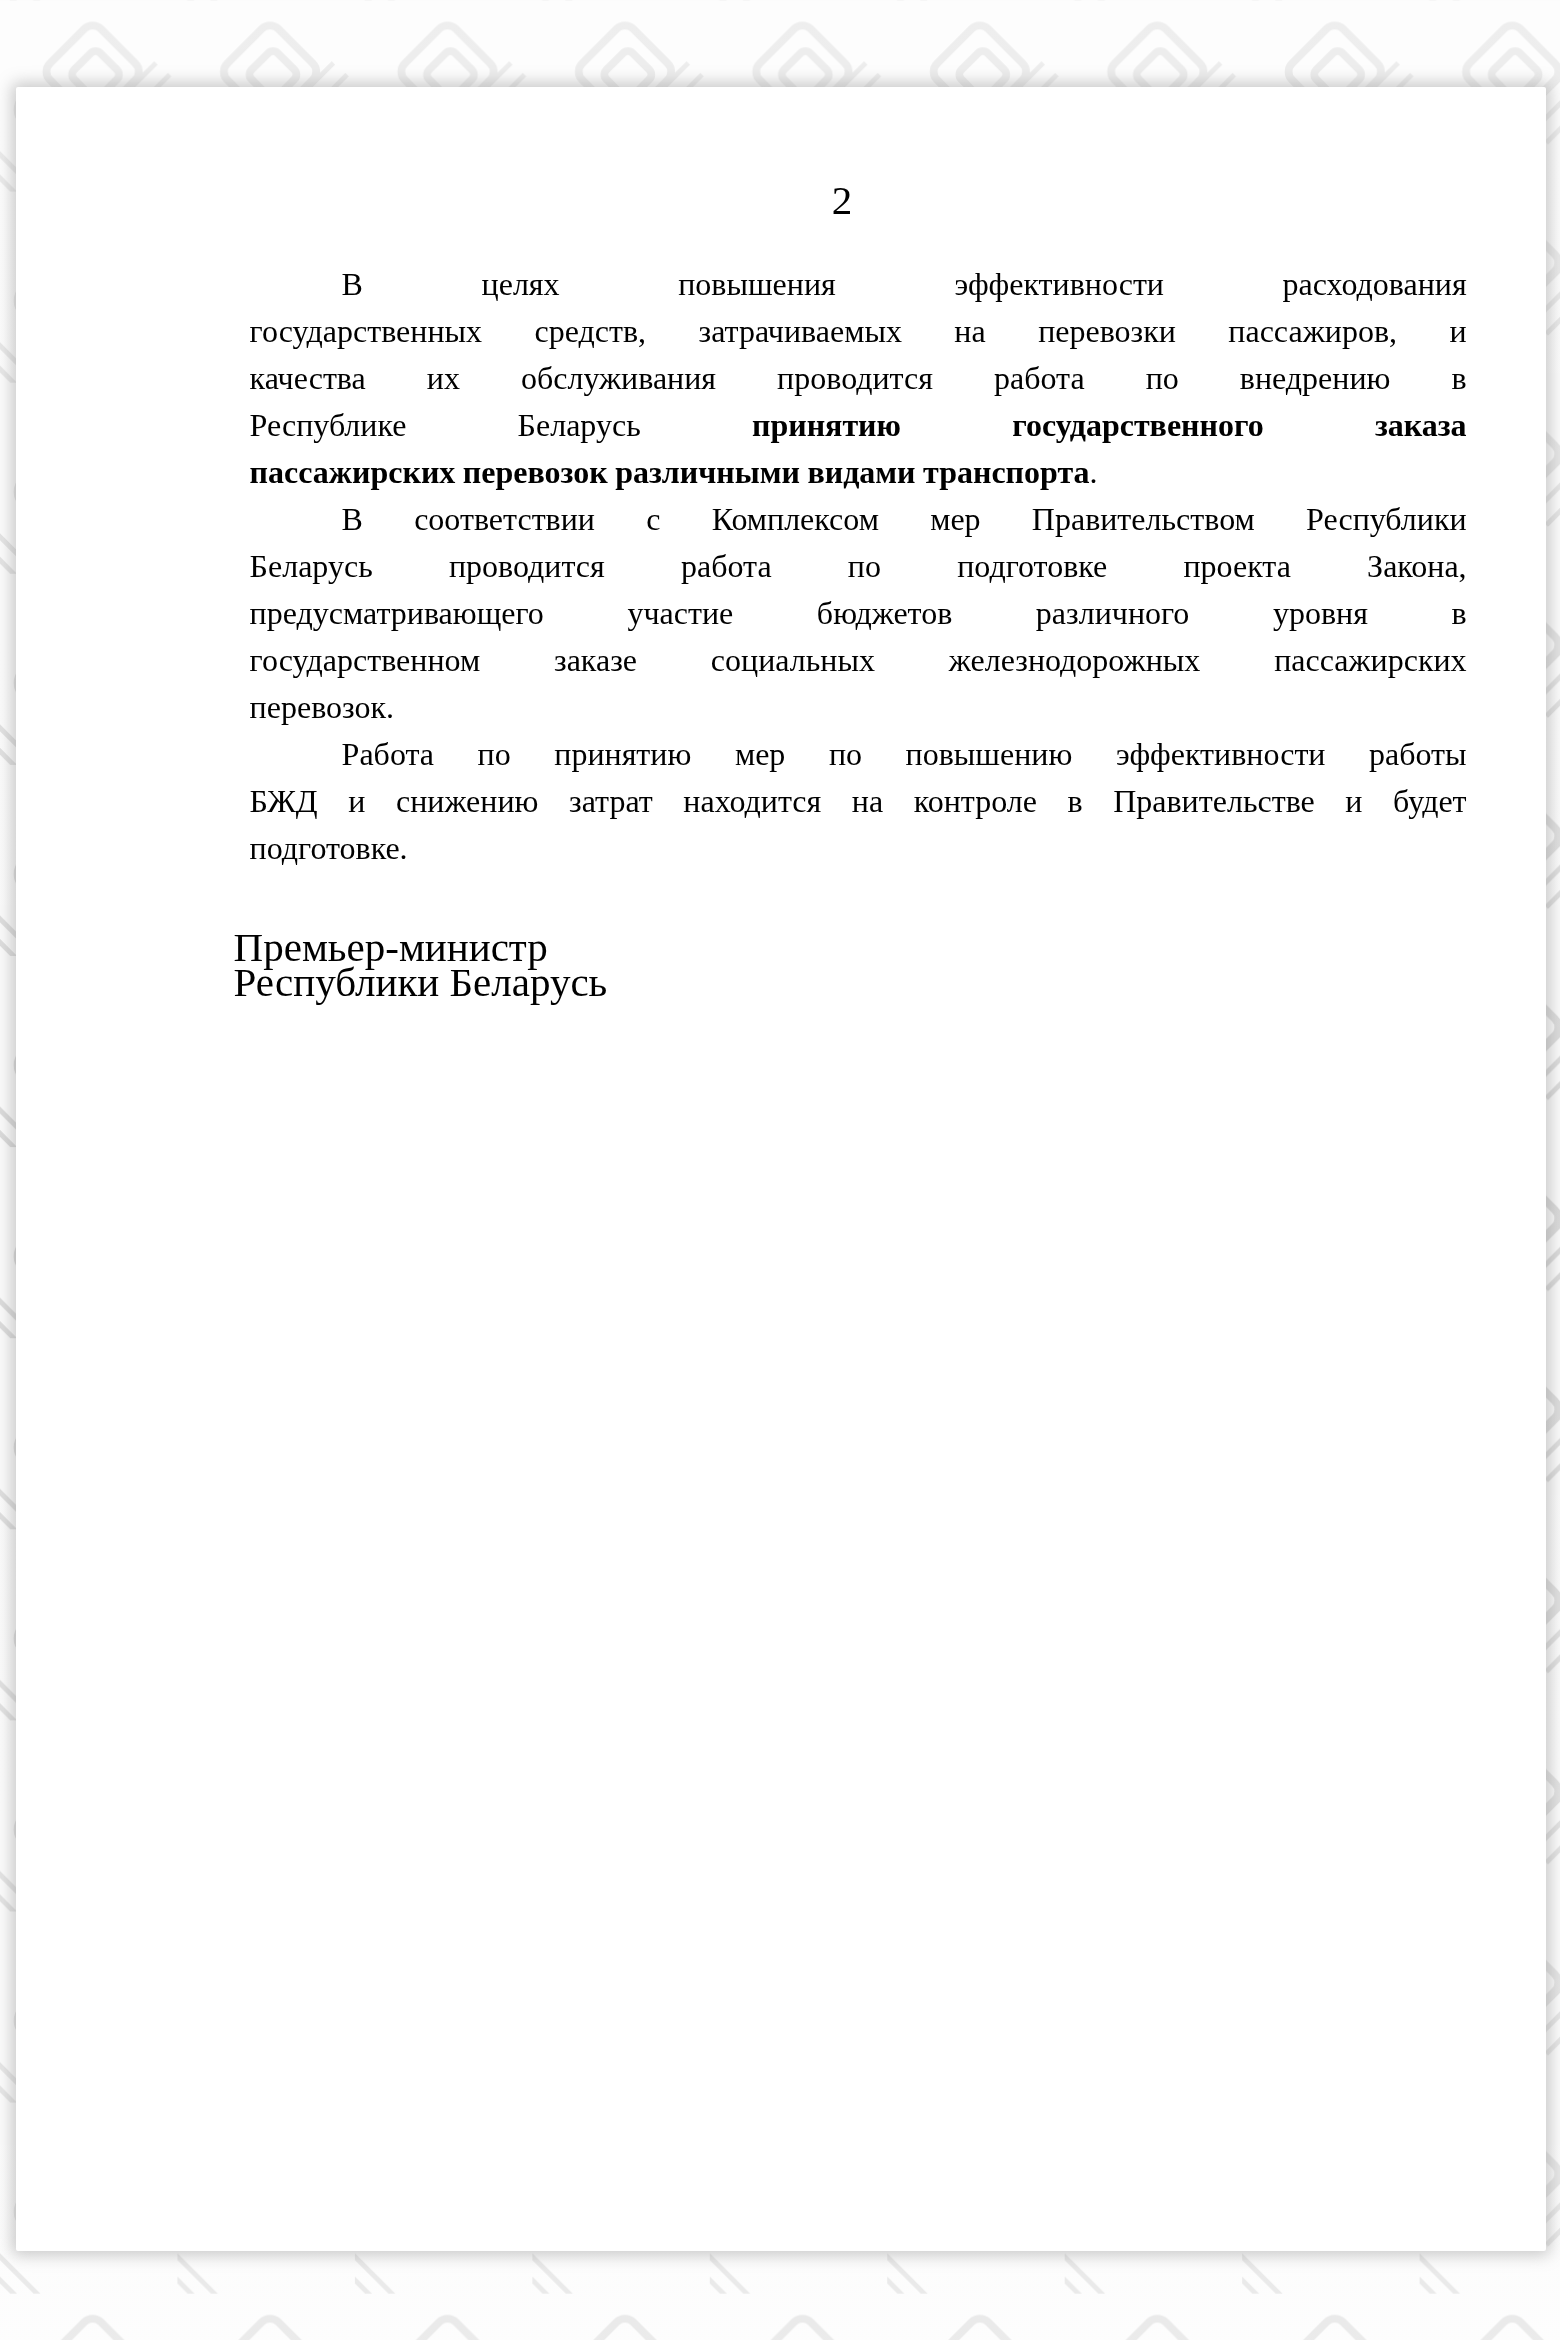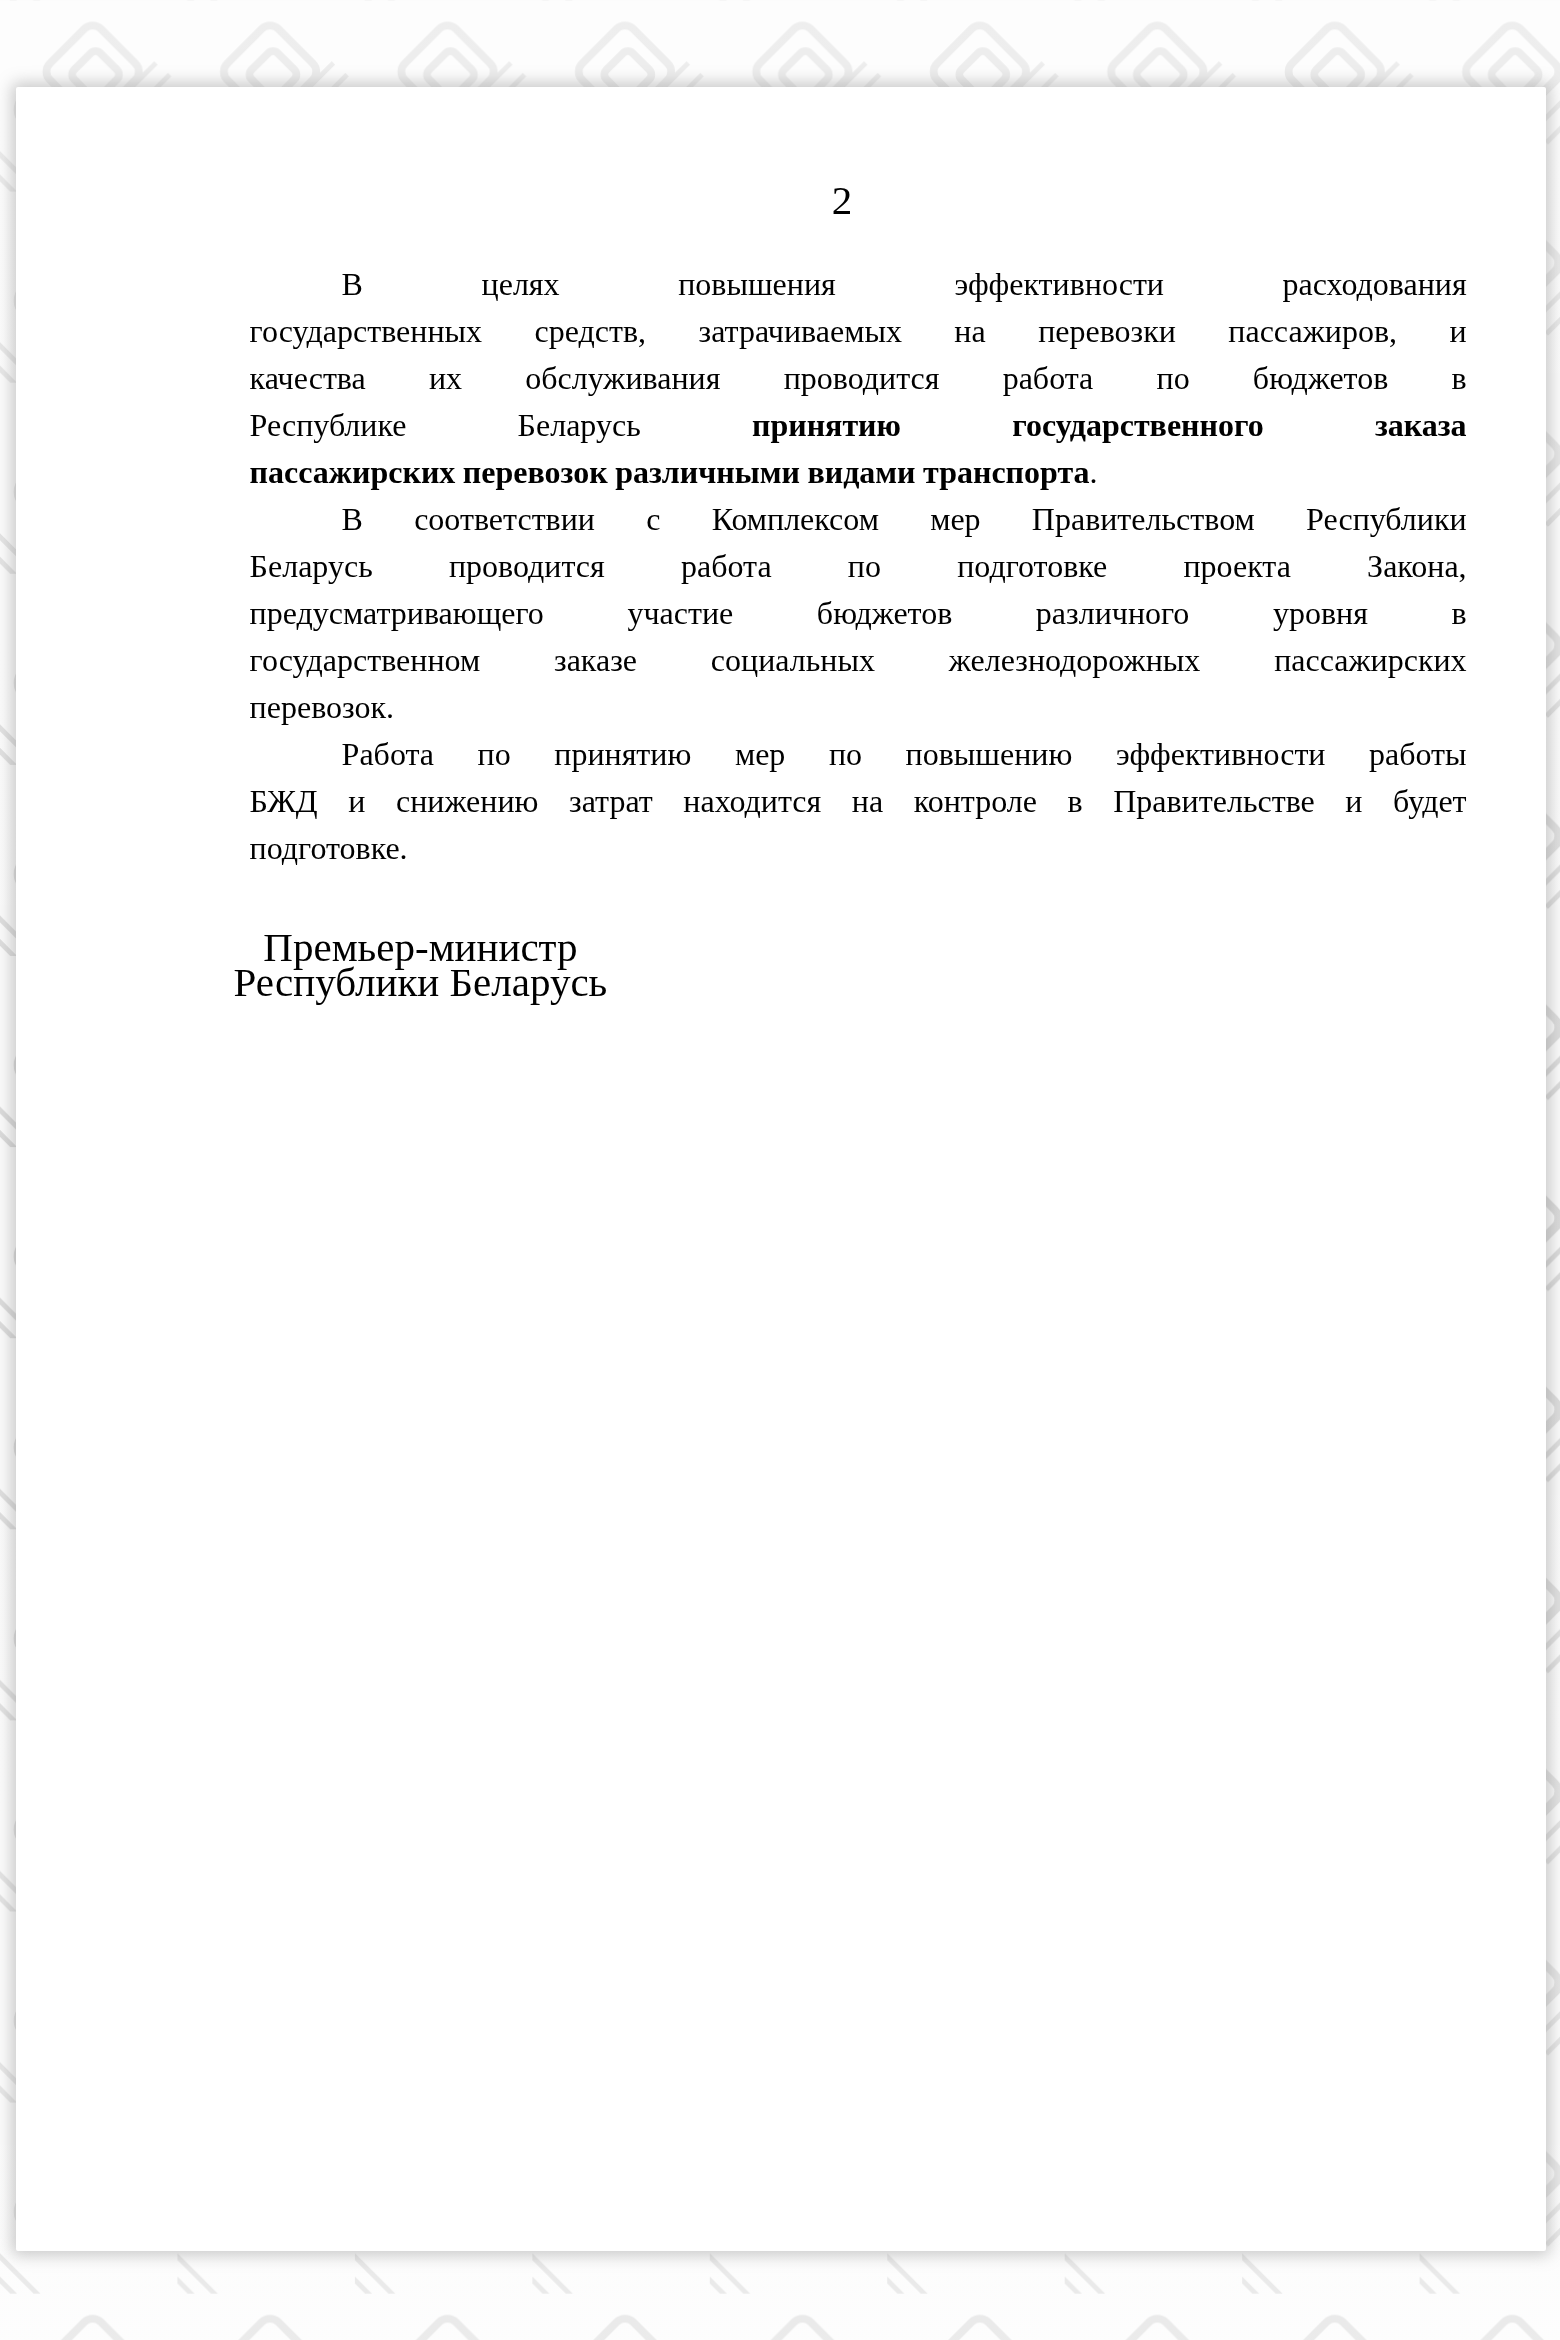--- a/index.html
+++ b/index.html
@@ -26,21 +26,21 @@
   .line{
     height:47px;
     text-align:justify;text-align-last:justify;
     word-spacing:-0.5px;
   }
   .line.last{text-align:right;text-align-last:left;}
   .line.ind{text-indent:92px;}
   .b{font-weight:bold;}
   .signature{
     position:absolute;top:843px;left:0;
-    font-size:41px;line-height:35px;text-align:center;
+    font-size:41px;line-height:35px;text-align:left;
   }
   .sigline{height:35px;}
 </style>
 </head>
 <body style="background: rgb(251, 251, 251);">
 
 <svg class="bgpat" xmlns="http://www.w3.org/2000/svg" width="1560" height="2341" viewBox="0 0 1600 2400">
   <defs>
     <pattern id="orn" width="182" height="196" patternUnits="userSpaceOnUse">
       <g fill="none" stroke="#dadada" stroke-width="8">
@@ -65,21 +65,21 @@
 <div class="page" style="background: rgb(255, 255, 255);">
   <div class="content" style="color: rgb(0, 0, 0);">
 
     <div class="pagenum">2</div>
 
     <div class="bodytext">
 
     <div>
           <div class="line ind"><span>В целях повышения эффективности расходования</span></div>
           <div class="line"><span>государственных средств, затрачиваемых на перевозки пассажиров, и</span></div>
-          <div class="line"><span>качества их обслуживания проводится работа по бюджетов в</span></div>
+          <div class="line"><span>качества их обслуживания проводится работа по внедрению в</span></div>
           <div class="line"><span>Республике Беларусь </span><span class="b">принятию государственного заказа</span></div>
           <div class="line last"><span class="b">пассажирских перевозок различными видами транспорта</span><span>.</span></div>
         </div>
         <div>
           <div class="line ind"><span>В соответствии с Комплексом мер Правительством Республики</span></div>
           <div class="line"><span>Беларусь проводится работа по подготовке проекта Закона,</span></div>
           <div class="line"><span>предусматривающего участие бюджетов различного уровня в</span></div>
           <div class="line"><span>государственном заказе социальных железнодорожных пассажирских</span></div>
           <div class="line last"><span>перевозок.</span></div>
         </div>

